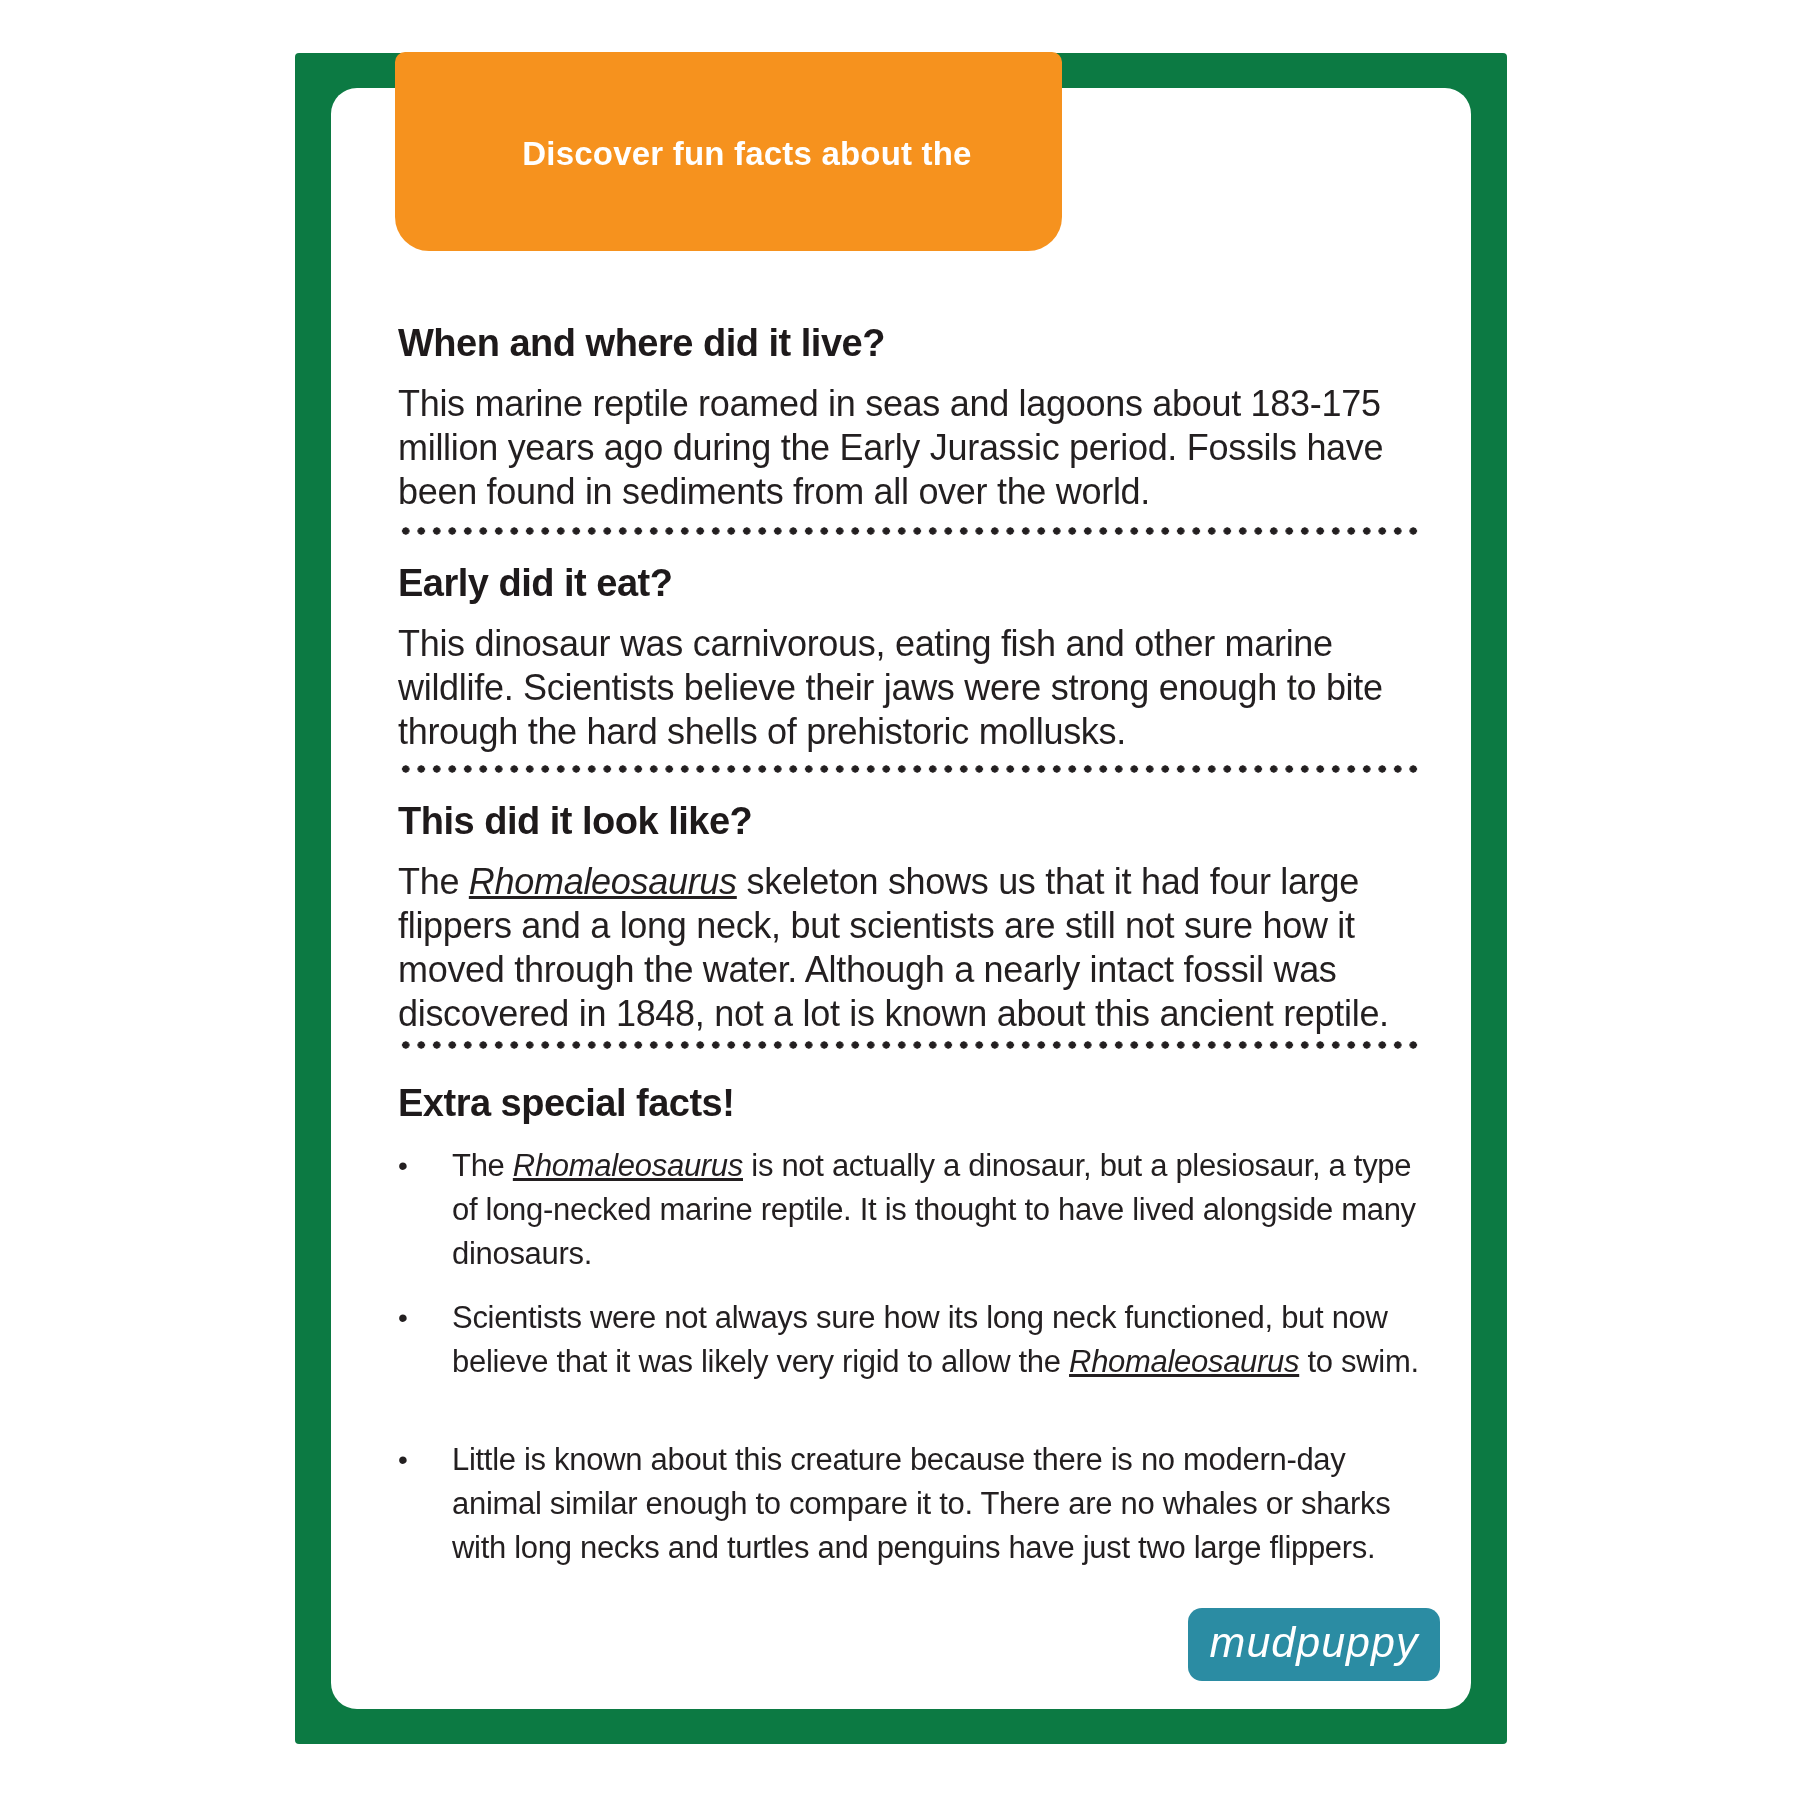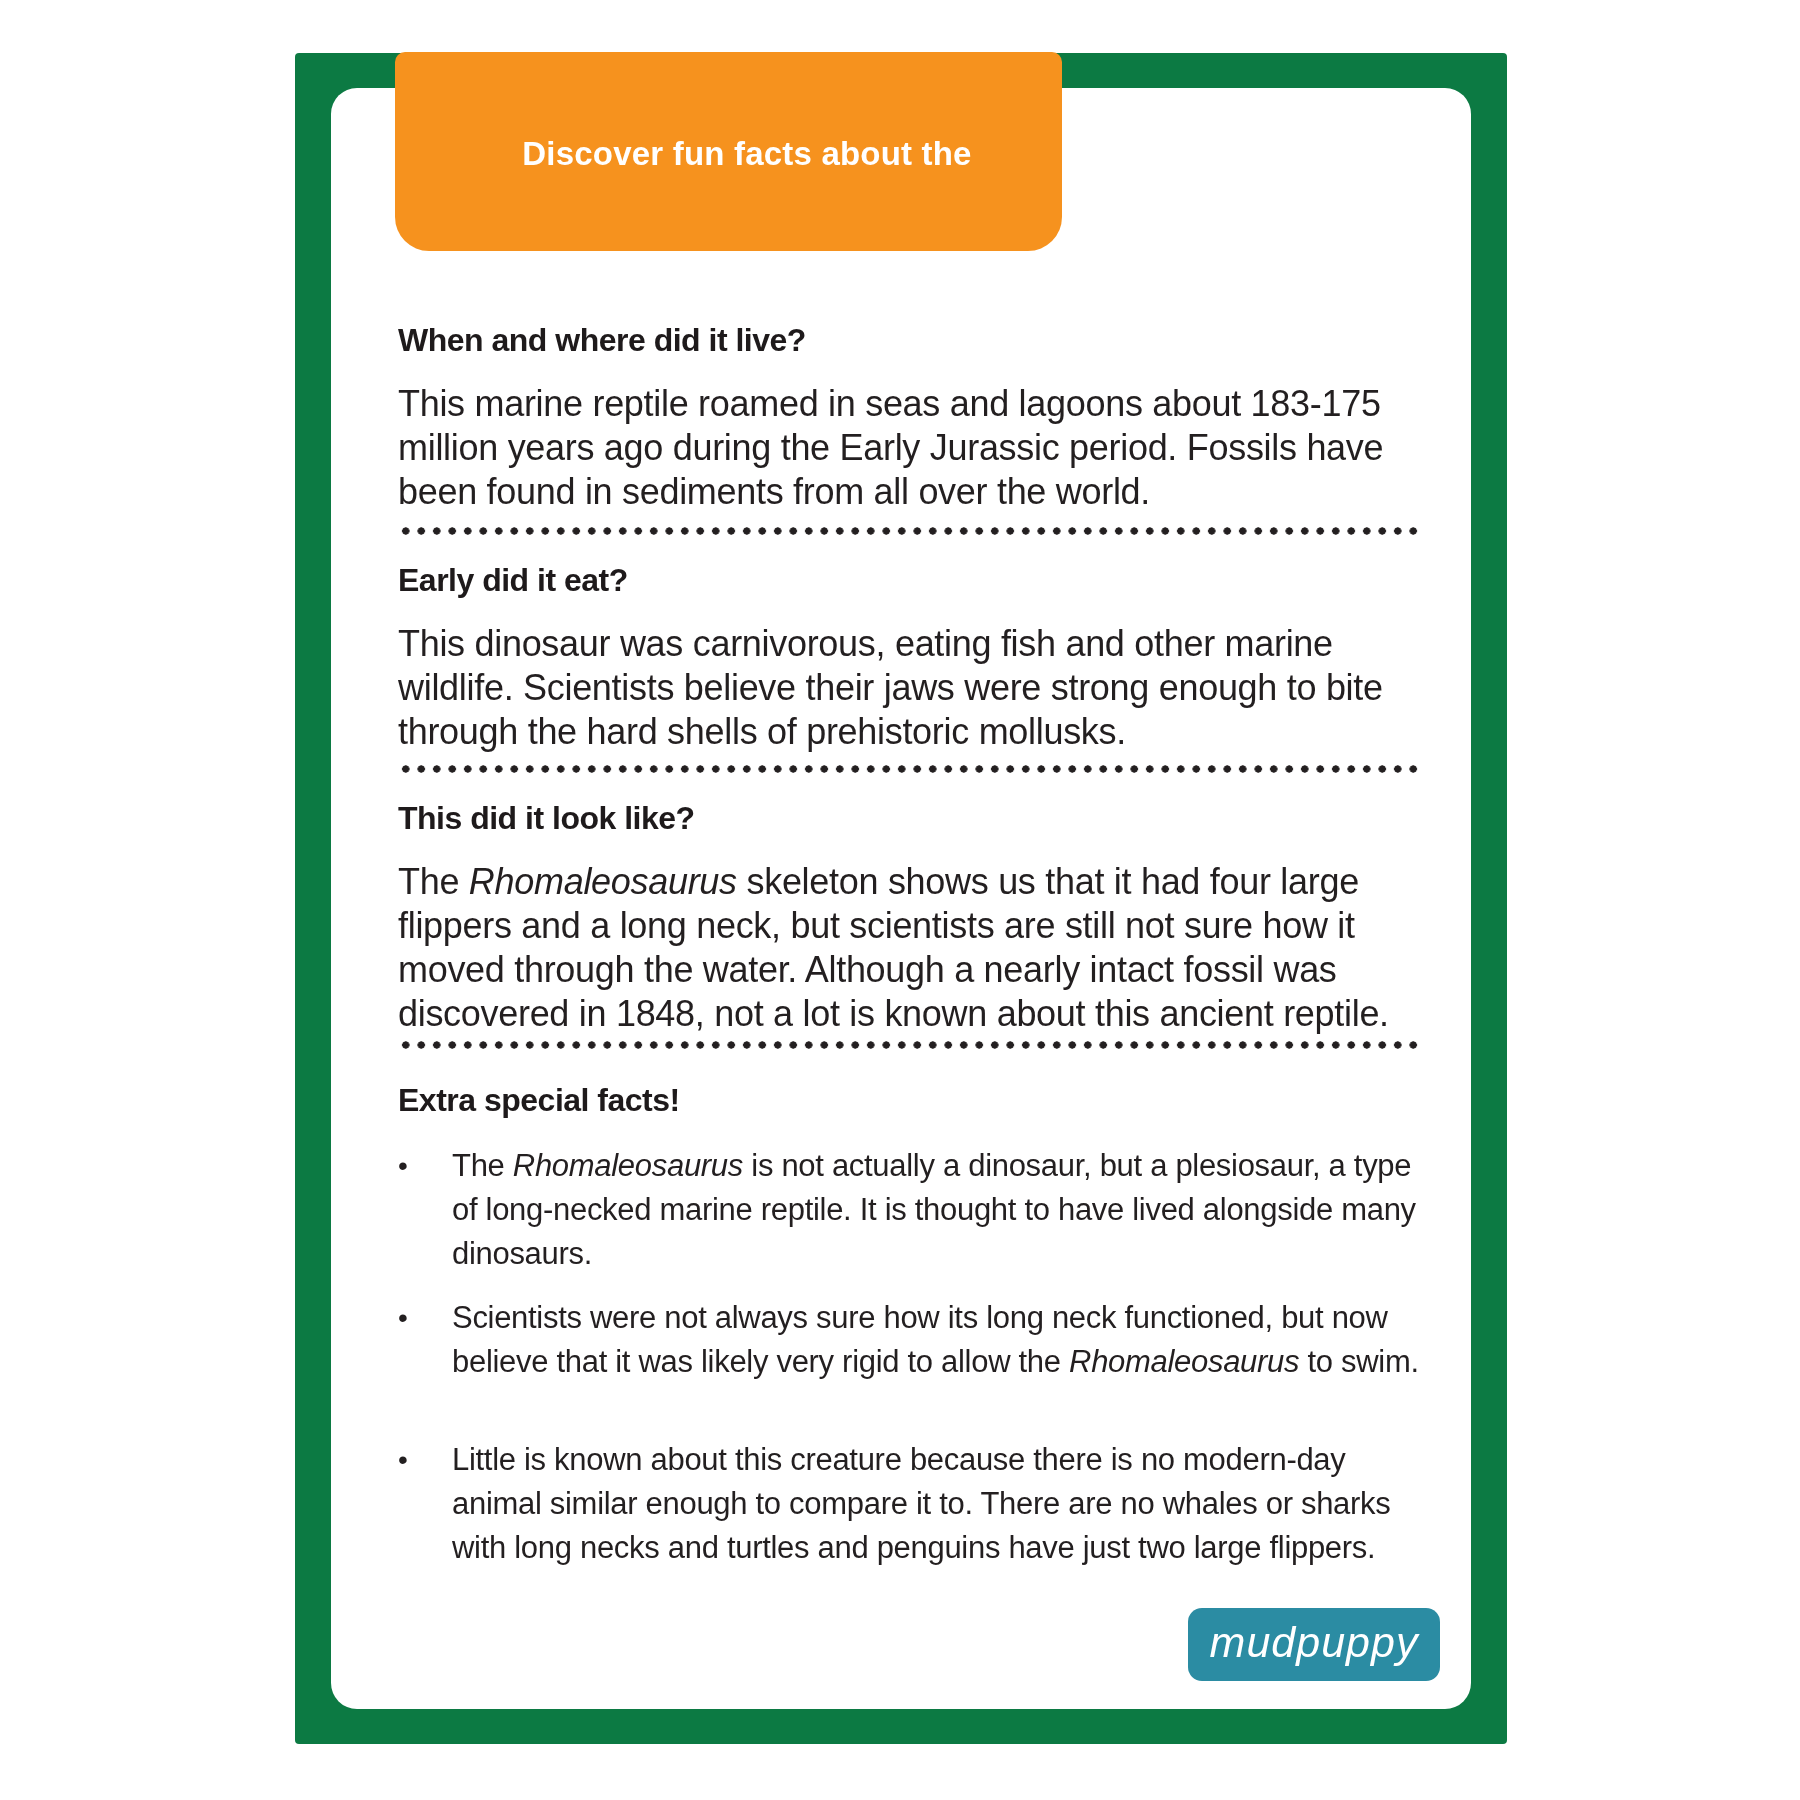--- a/index.html
+++ b/index.html
@@ -37,21 +37,21 @@
     z-index:3;
   }
   .banner-kicker{
     font-size:33px;font-weight:700;line-height:1.2;letter-spacing:0.2px;margin-left:37px;
   }
   .banner-title{
     font-size:54px;font-weight:900;line-height:1.12;letter-spacing:0.5px;
   }
   .sec-heading{
     position:absolute;left:398px;width:1040px;
-    font-size:32px;font-weight:900;letter-spacing:-0.5px;
+    font-size:38px;font-weight:900;letter-spacing:-0.5px;
     color:#1E1A1B;z-index:2;
   }
   .para{
     position:absolute;left:398px;width:1030px;
     font-size:36px;line-height:44px;letter-spacing:-0.3px;
     z-index:2;
   }
   .dots{
     position:absolute;left:398px;width:1022px;height:10px;
     background-image:radial-gradient(circle, #231F20 3.4px, transparent 3.9px);
@@ -83,21 +83,21 @@
     color:#ffffff;font-size:43px;font-weight:400;letter-spacing:1px;
     padding-bottom:5px;
     font-style:italic;
   }
   
   #h1{top:322px}   #p1{top:382px}   #d1{top:526px}
   #h2{top:562px}   #p2{top:622px}   #d2{top:764px}
   #h3{top:800px}   #p3{top:860px}   #d3{top:1040px}
   #h4{top:1082px}
   #b1{top:1144px}  #b2{top:1296px}  #b3{top:1438px}
-  i{font-style:italic;}
+  i{font-style:italic;text-decoration:underline;}
 </style>
 </head>
 <body>
 
 <div class="frame">
   <div class="frame-inner"></div>
 </div>
 
 <div class="banner">
   <div class="banner-kicker">Discover fun facts about the</div>

